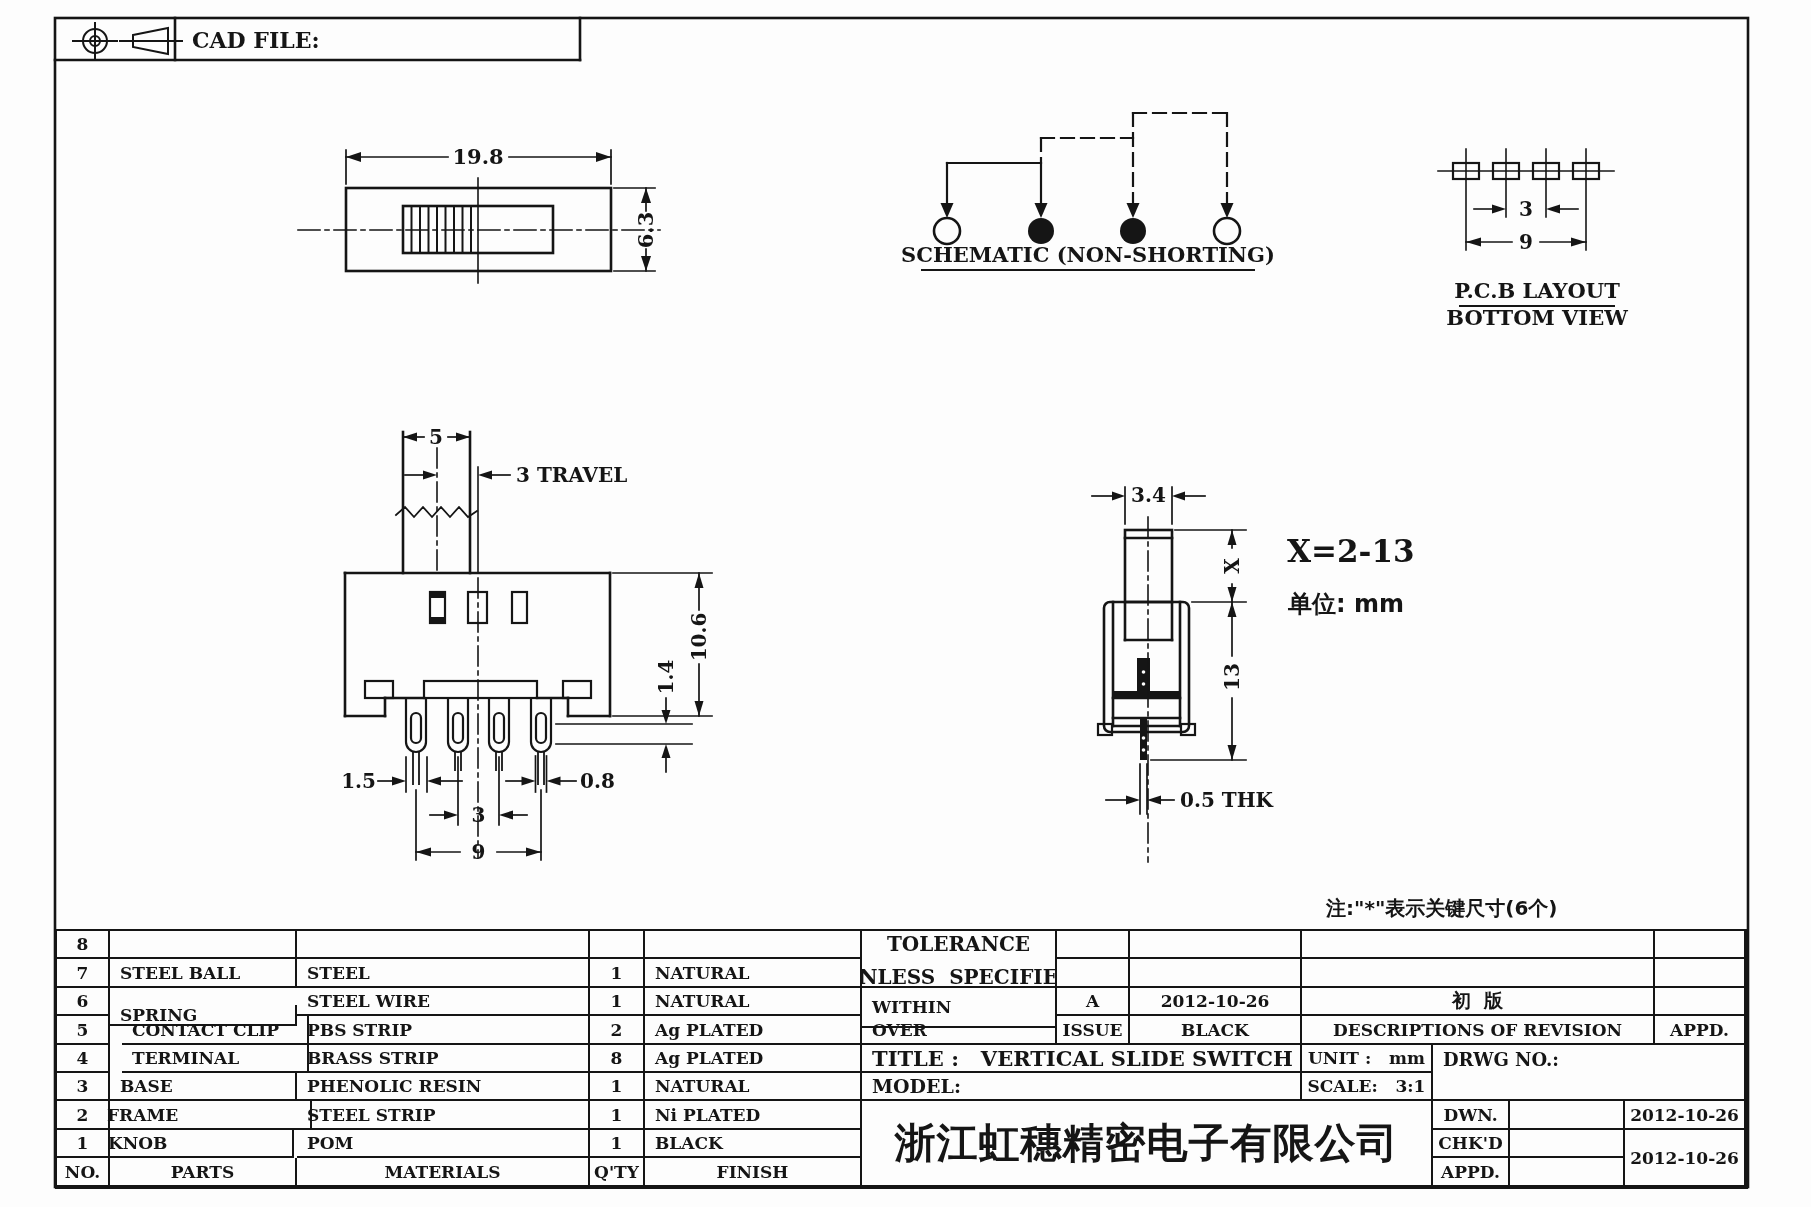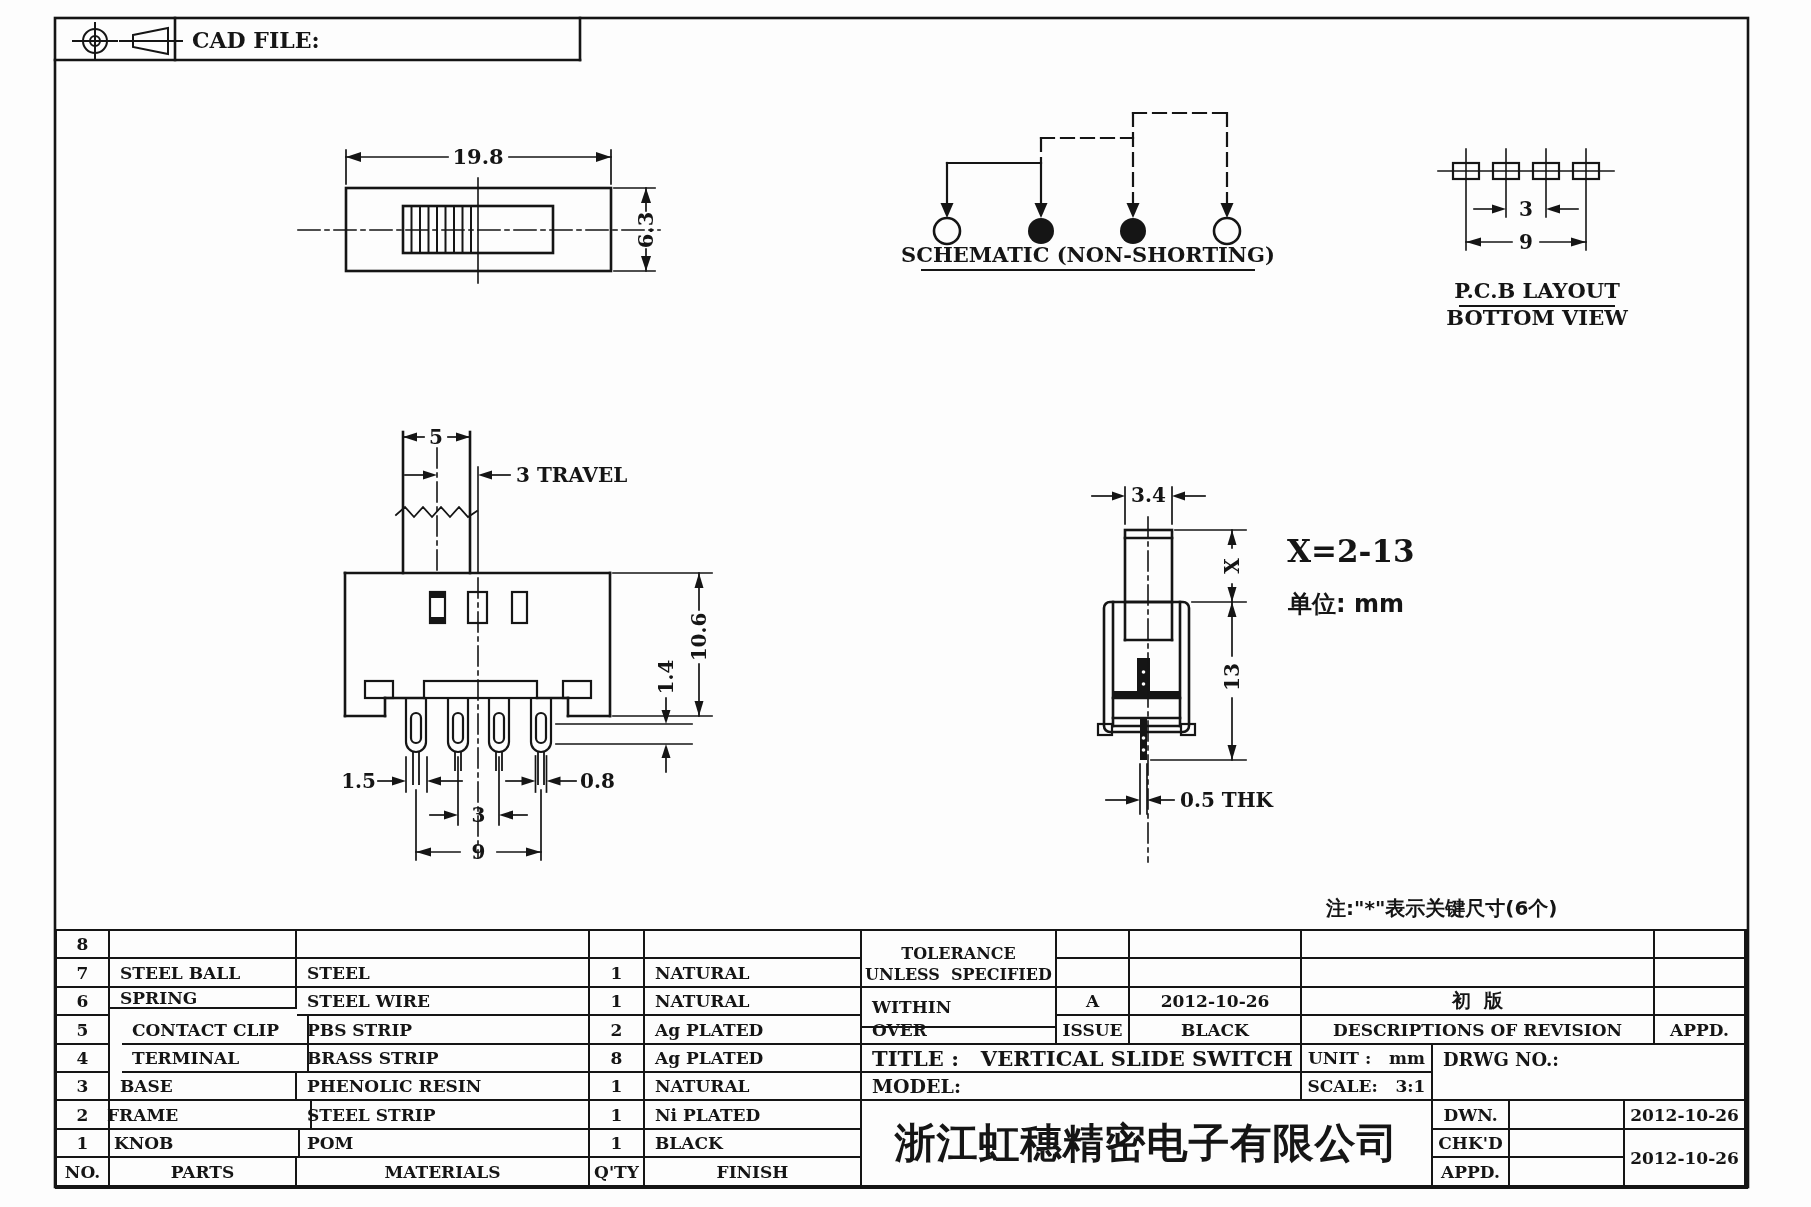--- a/index.html
+++ b/index.html
@@ -14,21 +14,21 @@
   .cn{font:bold 24px "DejaVu Sans", sans-serif;}
   .cnsmall{font:bold 20px "DejaVu Sans", sans-serif;}
 
   #tbl{position:absolute;left:55px;top:929px;width:1693px;height:260px;
        border:2px solid #151515;box-sizing:border-box;background:transparent;}
   .cell{position:absolute;box-sizing:border-box;border-right:2px solid #151515;
         border-bottom:2px solid #151515;display:flex;align-items:center;
         font:bold 17px "DejaVu Serif", serif;overflow:hidden;white-space:pre;}
   .c{justify-content:center;text-align:center;}
   .l{padding-left:10px;}
-  .v2{flex-direction:column;justify-content:flex-end;font-size:16px;line-height:1.35;}
+  .v2{flex-direction:column;justify-content:flex-start;font-size:20px;line-height:1.35;gap:6px;}
   .t{font-size:21px;}
   .company{font-family:"DejaVu Sans", sans-serif;font-size:41px;font-weight:bold;
            justify-content:center;letter-spacing:1px;}
   .topleft{align-items:flex-start;padding-top:4px;font-size:18px;}
 </style>
 </head>
 <body>
 
 <div id="page">
 
@@ -328,21 +328,21 @@
   <div class="cell c" style="left:533px;top:0;width:55px;height:28px"></div>
   <div class="cell l" style="left:588px;top:0;width:217px;height:28px"></div>
 
   <div class="cell c" style="left:0;top:28px;width:53px;height:29px">7</div>
   <div class="cell l" style="left:53px;top:28px;width:187px;height:29px">STEEL BALL</div>
   <div class="cell l" style="left:240px;top:28px;width:293px;height:29px">STEEL</div>
   <div class="cell c" style="left:533px;top:28px;width:55px;height:29px">1</div>
   <div class="cell l" style="left:588px;top:28px;width:217px;height:29px">NATURAL</div>
 
   <div class="cell c" style="left:0;top:57px;width:53px;height:28px">6</div>
-  <div class="cell l" style="left:53px;top:57px;width:187px;height:21px">SPRING</div>
+  <div class="cell l" style="left:53px;top:74px;width:187px;height:21px">SPRING</div>
   <div class="cell l" style="left:240px;top:57px;width:293px;height:28px">STEEL WIRE</div>
   <div class="cell c" style="left:533px;top:57px;width:55px;height:28px">1</div>
   <div class="cell l" style="left:588px;top:57px;width:217px;height:28px">NATURAL</div>
 
   <div class="cell c" style="left:0;top:85px;width:53px;height:29px">5</div>
   <div class="cell l" style="left:65px;top:85px;width:187px;height:29px">CONTACT CLIP</div>
   <div class="cell l" style="left:240px;top:85px;width:293px;height:29px">PBS STRIP</div>
   <div class="cell c" style="left:533px;top:85px;width:55px;height:29px">2</div>
   <div class="cell l" style="left:588px;top:85px;width:217px;height:29px">Ag PLATED</div>
 
@@ -358,21 +358,21 @@
   <div class="cell c" style="left:533px;top:142px;width:55px;height:28px">1</div>
   <div class="cell l" style="left:588px;top:142px;width:217px;height:28px">NATURAL</div>
 
   <div class="cell c" style="left:0;top:170px;width:53px;height:29px">2</div>
   <div class="cell l" style="left:40px;top:170px;width:215px;height:29px">FRAME</div>
   <div class="cell l" style="left:240px;top:170px;width:293px;height:29px">STEEL STRIP</div>
   <div class="cell c" style="left:533px;top:170px;width:55px;height:29px">1</div>
   <div class="cell l" style="left:588px;top:170px;width:217px;height:29px">Ni PLATED</div>
 
   <div class="cell c" style="left:0;top:199px;width:53px;height:28px">1</div>
-  <div class="cell l" style="left:47px;top:199px;width:196px;height:28px">KNOB</div>
+  <div class="cell l" style="left:41px;top:199px;width:196px;height:28px">KNOB</div>
   <div class="cell l" style="left:240px;top:199px;width:293px;height:28px">POM</div>
   <div class="cell c" style="left:533px;top:199px;width:55px;height:28px">1</div>
   <div class="cell l" style="left:588px;top:199px;width:217px;height:28px">BLACK</div>
 
   <div class="cell c" style="left:0;top:227px;width:53px;height:29px">NO.</div>
   <div class="cell c" style="left:53px;top:227px;width:187px;height:29px">PARTS</div>
   <div class="cell c" style="left:240px;top:227px;width:293px;height:29px">MATERIALS</div>
   <div class="cell c" style="left:533px;top:227px;width:55px;height:29px">Q'TY</div>
   <div class="cell c" style="left:588px;top:227px;width:217px;height:29px">FINISH</div>
 

